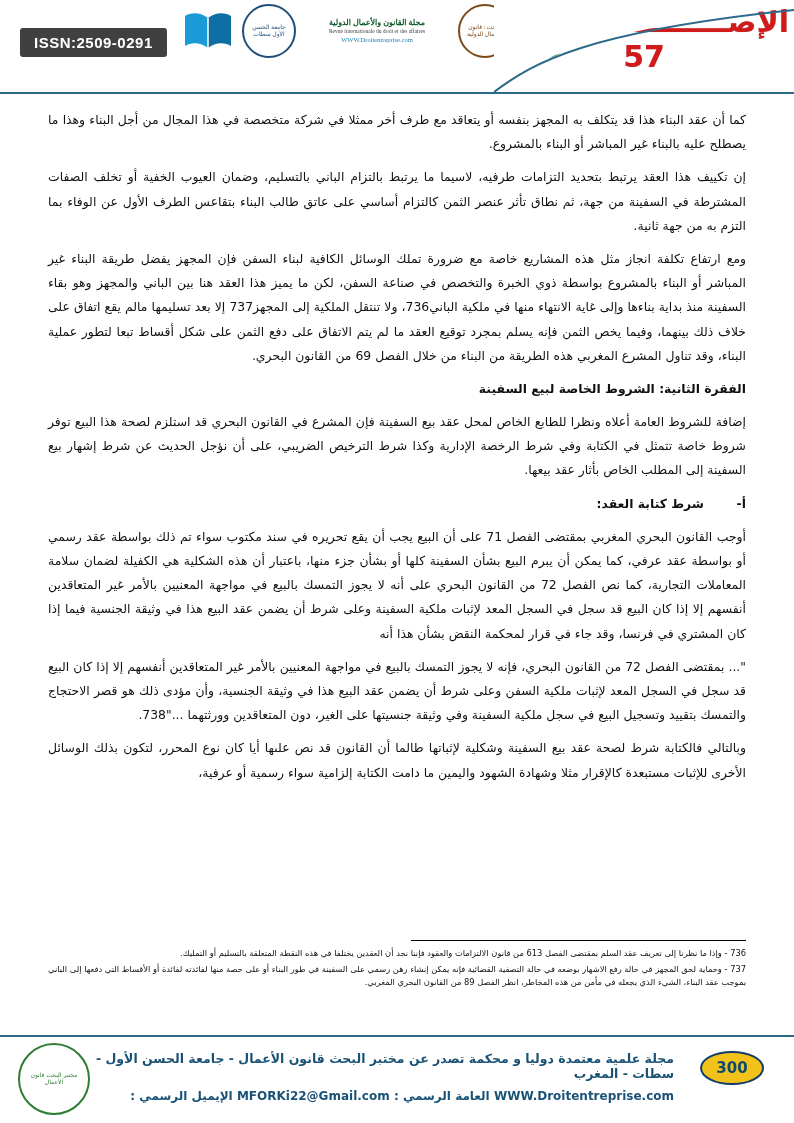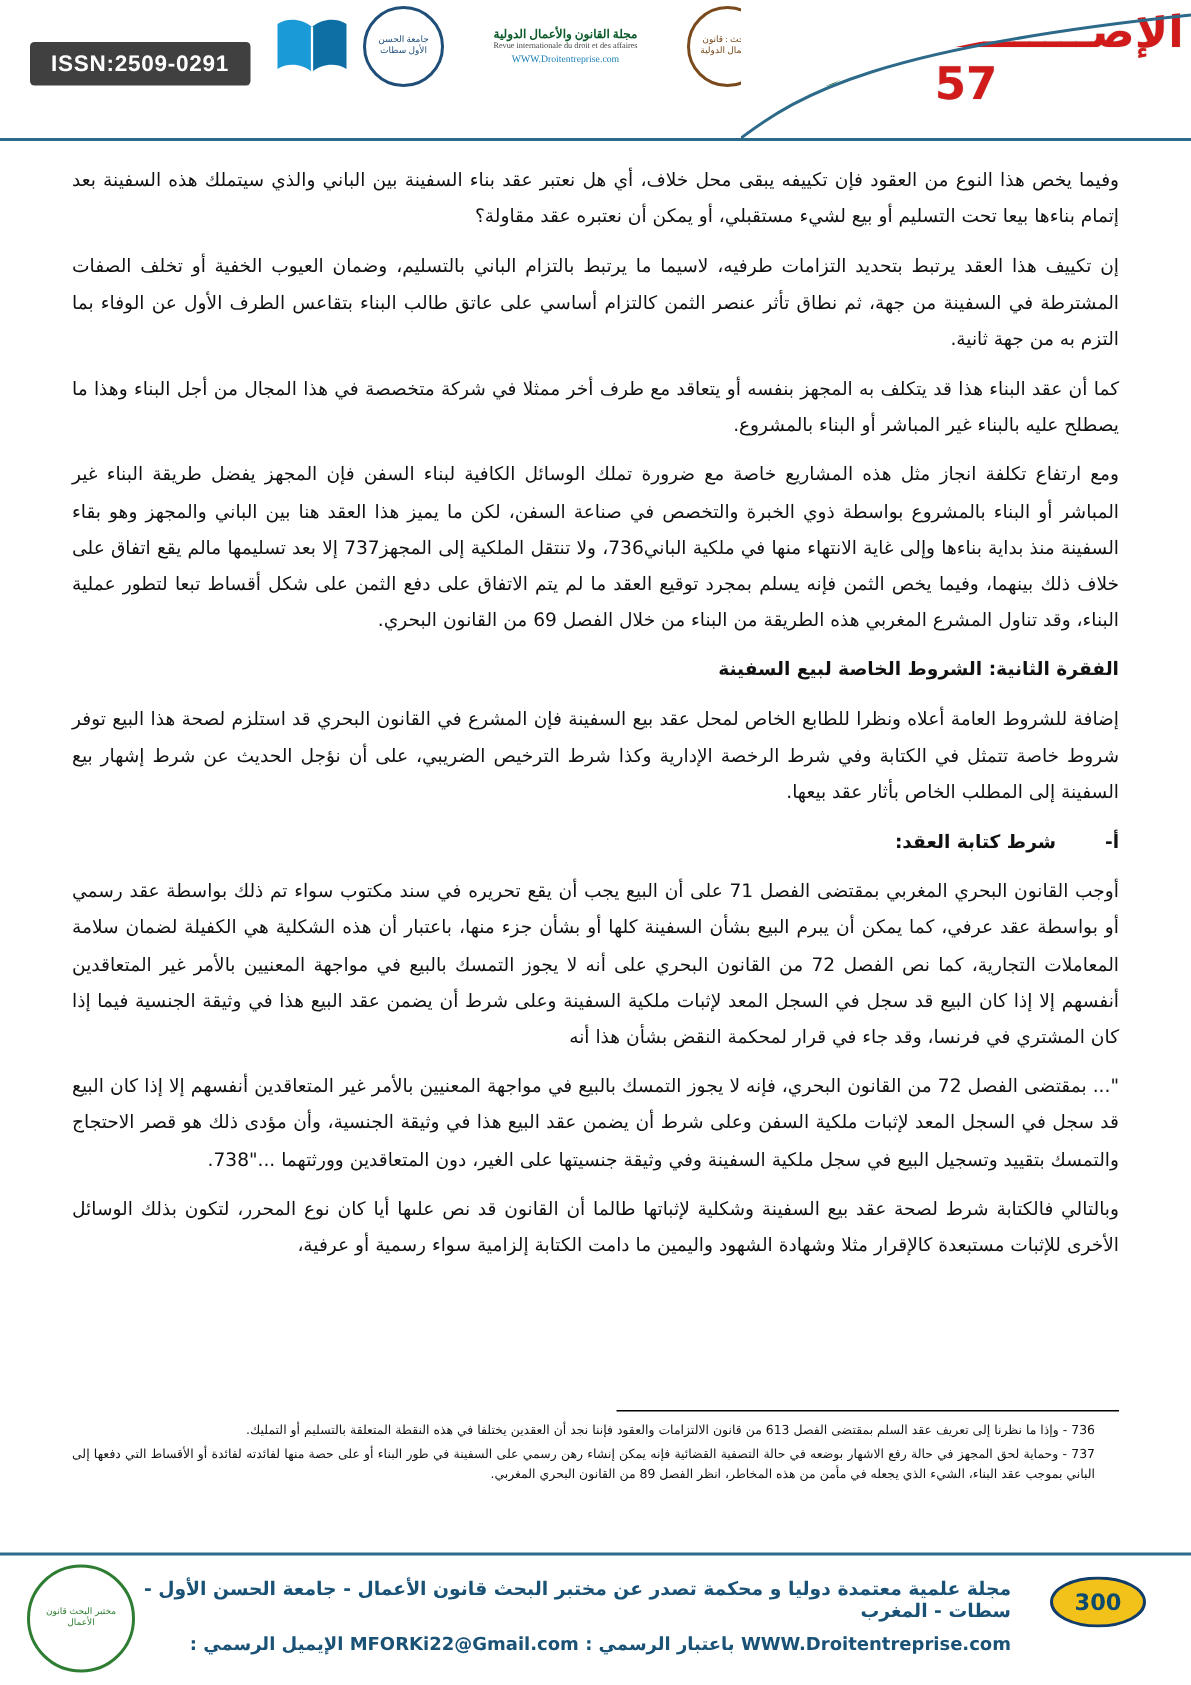--- a/index.html
+++ b/index.html
@@ -81,21 +81,21 @@
   .subhead { font-weight:bold; margin:4px 0 8px 0; }
   .listline { font-weight:bold; margin:4px 0 8px 0; }
   .listline .marker { display:inline-block; width:42px; }
 
   
   .fn-wrap { position:absolute; left:48px; right:48px; top:940px; }
   .fn-rule { width:48%; height:1px; background:#000; margin:0 0 6px auto; }
   .footnotes {
     font-size:8.3px; line-height:1.65; text-align:justify; color:#111;
   }
-  .footnotes p { margin:0 16px 2px 0; }
+  .footnotes p { margin:0 0 2px 0; }
 
   
   .footer {
     position:absolute; left:0; right:0; bottom:0; height:86px;
     border-top:2px solid #2d6a8a;
     background:#fff;
   }
   .footer-stamp {
     position:absolute; left:18px; top:6px;
     width:72px; height:72px; border-radius:50%;
@@ -159,23 +159,22 @@
     <div class="hdr-right">
       <svg class="swoop" viewBox="0 0 300 92" preserveAspectRatio="none" aria-hidden="true">
         <path d="M0,92 C40,60 90,30 300,8 L300,0 L0,0 Z" fill="#ffffff"></path>
         <path d="M0,92 C40,62 92,32 300,10" stroke="#2d6a8a" stroke-width="2" fill="none"></path>
       </svg>
       <div class="issue-no">الإصـــــــــــدار رقم 57</div>
     </div>
   </div>
 
   <div class="content">
-    <p>وفيما يخص هذا النوع من العقود فإن تكييفه يبقى محل خلاف، أي هل نعتبر عقد بناء السفينة بين الباني والذي سيتملك هذه السفينة بعد إتمام بناءها بيعا تحت التسليم أو بيع لشيء مستقبلي، أو يمكن أن نعتبره عقد مقاولة؟</p>
+    <p>كما أن عقد البناء هذا قد يتكلف به المجهز بنفسه أو يتعاقد مع طرف أخر ممثلا في شركة متخصصة في هذا المجال من أجل البناء وهذا ما يصطلح عليه بالبناء غير المباشر أو البناء بالمشروع.</p>
     <p>إن تكييف هذا العقد يرتبط بتحديد التزامات طرفيه، لاسيما ما يرتبط بالتزام الباني بالتسليم، وضمان العيوب الخفية أو تخلف الصفات المشترطة في السفينة من جهة، ثم نطاق تأثر عنصر الثمن كالتزام أساسي على عاتق طالب البناء بتقاعس الطرف الأول عن الوفاء بما التزم به من جهة ثانية.</p>
-    <p>كما أن عقد البناء هذا قد يتكلف به المجهز بنفسه أو يتعاقد مع طرف أخر ممثلا في شركة متخصصة في هذا المجال من أجل البناء وهذا ما يصطلح عليه بالبناء غير المباشر أو البناء بالمشروع.</p>
     <p>ومع ارتفاع تكلفة انجاز مثل هذه المشاريع خاصة مع ضرورة تملك الوسائل الكافية لبناء السفن فإن المجهز يفضل طريقة البناء غير المباشر أو البناء بالمشروع بواسطة ذوي الخبرة والتخصص في صناعة السفن، لكن ما يميز هذا العقد هنا بين الباني والمجهز وهو بقاء السفينة منذ بداية بناءها وإلى غاية الانتهاء منها في ملكية الباني736، ولا تنتقل الملكية إلى المجهز737 إلا بعد تسليمها مالم يقع اتفاق على خلاف ذلك بينهما، وفيما يخص الثمن فإنه يسلم بمجرد توقيع العقد ما لم يتم الاتفاق على دفع الثمن على شكل أقساط تبعا لتطور عملية البناء، وقد تناول المشرع المغربي هذه الطريقة من البناء من خلال الفصل 69 من القانون البحري.</p>
     <p class="subhead">الفقرة الثانية: الشروط الخاصة لبيع السفينة</p>
     <p>إضافة للشروط العامة أعلاه ونظرا للطابع الخاص لمحل عقد بيع السفينة فإن المشرع في القانون البحري قد استلزم لصحة هذا البيع توفر شروط خاصة تتمثل في الكتابة وفي شرط الرخصة الإدارية وكذا شرط الترخيص الضريبي، على أن نؤجل الحديث عن شرط إشهار بيع السفينة إلى المطلب الخاص بأثار عقد بيعها.</p>
     <p class="listline">
       <span class="marker">أ-</span><span>شرط كتابة العقد:</span>
     </p>
     <p>أوجب القانون البحري المغربي بمقتضى الفصل 71 على أن البيع يجب أن يقع تحريره في سند مكتوب سواء تم ذلك بواسطة عقد رسمي أو بواسطة عقد عرفي، كما يمكن أن يبرم البيع بشأن السفينة كلها أو بشأن جزء منها، باعتبار أن هذه الشكلية هي الكفيلة لضمان سلامة المعاملات التجارية، كما نص الفصل 72 من القانون البحري على أنه لا يجوز التمسك بالبيع في مواجهة المعنيين بالأمر غير المتعاقدين أنفسهم إلا إذا كان البيع قد سجل في السجل المعد لإثبات ملكية السفينة وعلى شرط أن يضمن عقد البيع هذا في وثيقة الجنسية فيما إذا كان المشتري في فرنسا، وقد جاء في قرار لمحكمة النقض بشأن هذا أنه</p>
     <p>"... بمقتضى الفصل 72 من القانون البحري، فإنه لا يجوز التمسك بالبيع في مواجهة المعنيين بالأمر غير المتعاقدين أنفسهم إلا إذا كان البيع قد سجل في السجل المعد لإثبات ملكية السفن وعلى شرط أن يضمن عقد البيع هذا في وثيقة الجنسية، وأن مؤدى ذلك هو قصر الاحتجاج والتمسك بتقييد وتسجيل البيع في سجل ملكية السفينة وفي وثيقة جنسيتها على الغير، دون المتعاقدين وورثتهما ..."738.</p>
     <p>وبالتالي فالكتابة شرط لصحة عقد بيع السفينة وشكلية لإثباتها طالما أن القانون قد نص علىها أيا كان نوع المحرر، لتكون بذلك الوسائل الأخرى للإثبات مستبعدة كالإقرار مثلا وشهادة الشهود واليمين ما دامت الكتابة إلزامية سواء رسمية أو عرفية،</p>
   </div>
@@ -190,21 +189,21 @@
 
   <div class="footer">
     <div class="footer-stamp">
       <span>مختبر البحث قانون الأعمال</span>
     </div>
 
     <div class="footer-center">
       <div class="footer-line1">مجلة علمية معتمدة دوليا و محكمة تصدر عن مختبر البحث قانون الأعمال - جامعة الحسن الأول - سطات - المغرب</div>
       <div class="footer-line2">
         <span class="ltr">WWW.Droitentreprise.com</span>
-        <span>باعتبار الرسمي :</span>
+        <span>العامة الرسمي :</span>
         <span class="ltr">MFORKi22@Gmail.com</span>
         <span>الإيميل الرسمي :</span>
       </div>
     </div>
 
     <div class="page-badge">
       <svg width="64" height="34" viewBox="0 0 64 34" aria-hidden="true">
         <ellipse cx="32" cy="17" rx="31" ry="16" fill="#f3c21a" stroke="#123d6b" stroke-width="2"></ellipse>
       </svg>
       <span class="num">300</span>

